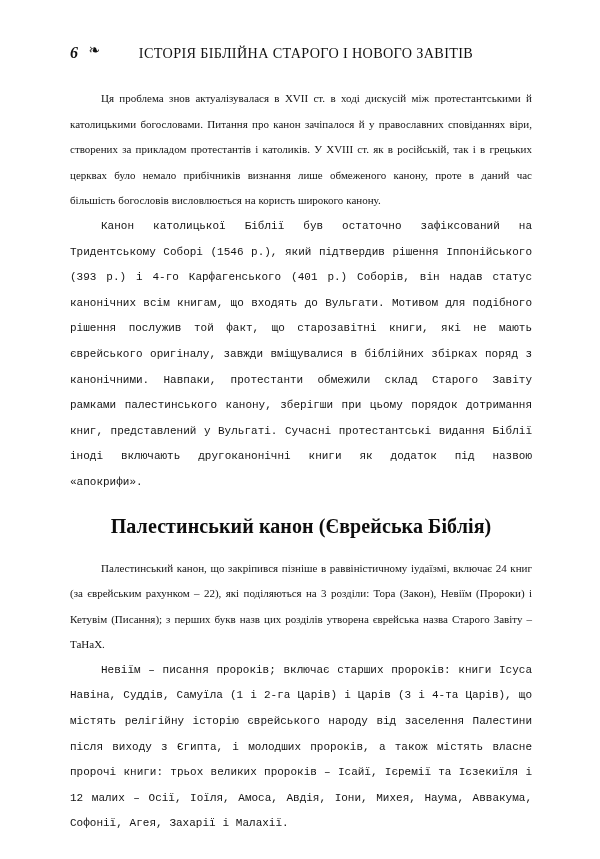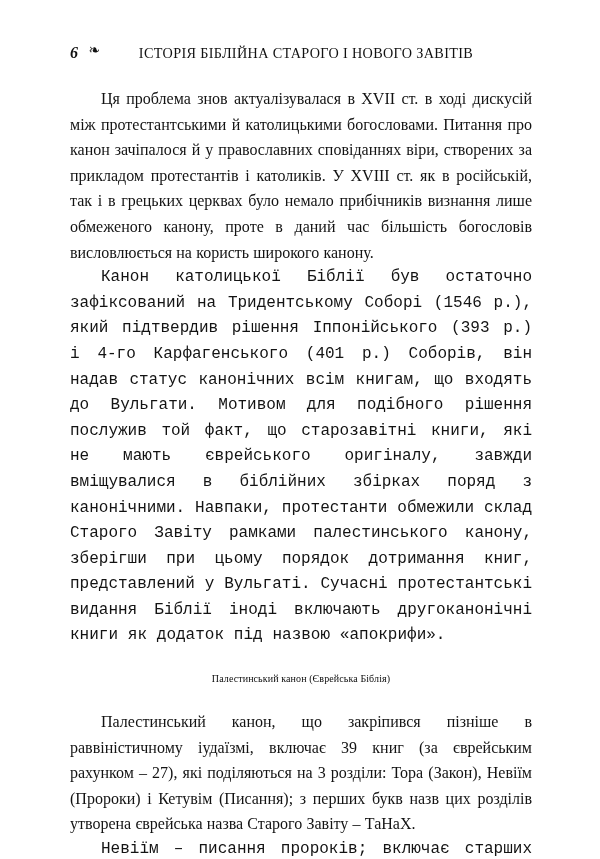--- a/index.html
+++ b/index.html
@@ -67,40 +67,40 @@
 
   
   .textblock {
     position: absolute;
     top: 86px;
     left: 70px;
     width: 462px;
   }
   p.para {
     margin: 0;
-    font-size: 16px;
+    font-size: 11px;
     line-height: 25.6px;
     text-align: justify;
     text-indent: 31px;
     text-justify: inter-word;
     word-spacing: 0.2px;
     color: #131313;
     hyphens: none;
   }
   p.para + p.para {
     margin-top: 0;
     font-family: Liberation Mono, monospace;
   }
   h2.section-heading {
     margin: 0;
     padding-top: 20px;
     padding-bottom: 20px;
-    font-size: 10px;
+    font-size: 20px;
     line-height: 20px;
-    font-weight: 400;
+    font-weight: 700;
     text-align: center;
     text-indent: 0;
     letter-spacing: 0.1px;
     color: #0d0d0d;
   }
 </style>
 </head>
 <body>
 
 <div class="page">
@@ -111,18 +111,18 @@
     <span class="head-title">ІСТОРІЯ БІБЛІЙНА СТАРОГО І НОВОГО ЗАВІТІВ</span>
   </div>
 
   <div class="textblock">
 
     <p class="para">Ця проблема знов актуалізувалася в XVII ст. в ході дискусій між протестантськими й католицькими богословами. Питання про канон зачіпалося й у православних сповіданнях віри, створених за прикладом протестантів і католиків. У XVIII ст. як в російській, так і в грецьких церквах було немало прибічників визнання лише обмеженого канону, проте в даний час більшість богословів висловлюється на користь широкого канону.</p>
     <p class="para">Канон католицької Біблії був остаточно зафіксований на Тридентському Соборі (1546 р.), який підтвердив рішення Іппонійського (393 р.) і 4-го Карфагенського (401 р.) Соборів, він надав статус канонічних всім книгам, що входять до Вульгати. Мотивом для подібного рішення послужив той факт, що старозавітні книги, які не мають єврейського оригіналу, завжди вміщувалися в біблійних збірках поряд з канонічними. Навпаки, протестанти обмежили склад Старого Завіту рамками палестинського канону, зберігши при цьому порядок дотримання книг, представлений у Вульгаті. Сучасні протестантські видання Біблії іноді включають другоканонічні книги як додаток під назвою «апокрифи».</p>
 
     <h2 class="section-heading">Палестинський канон (Єврейська Біблія)</h2>
 
-    <p class="para">Палестинський канон, що закріпився пізніше в раввіністичному іудаїзмі, включає 39 книг (за єврейським рахунком – 27), які поділяються на 3 розділи: Тора (Закон), Невіїм (Пророки) і Кетувім (Писання); з перших букв назв цих розділів утворена єврейська назва Старого Завіту – ТаНаХ.</p>
+    <p class="para">Палестинський канон, що закріпився пізніше в раввіністичному іудаїзмі, включає 24 книг (за єврейським рахунком – 22), які поділяються на 3 розділи: Тора (Закон), Невіїм (Пророки) і Кетувім (Писання); з перших букв назв цих розділів утворена єврейська назва Старого Завіту – ТаНаХ.</p>
     <p class="para">Невіїм – писання пророків; включає старших пророків: книги Ісуса Навіна, Суддів, Самуїла (1 і 2-га Царів) і Царів (3 і 4-та Царів), що містять релігійну історію єврейського народу від заселення Палестини після виходу з Єгипта, і молодших пророків, а також містять власне пророчі книги: трьох великих пророків – Ісайї, Ієремії та Ієзекиїля і 12 малих – Осії, Іоїля, Амоса, Авдія, Іони, Михея, Наума, Аввакума, Софонії, Агея, Захарії і Малахії.</p>
 
   </div>
 
 </div>
 
 </body></html>

